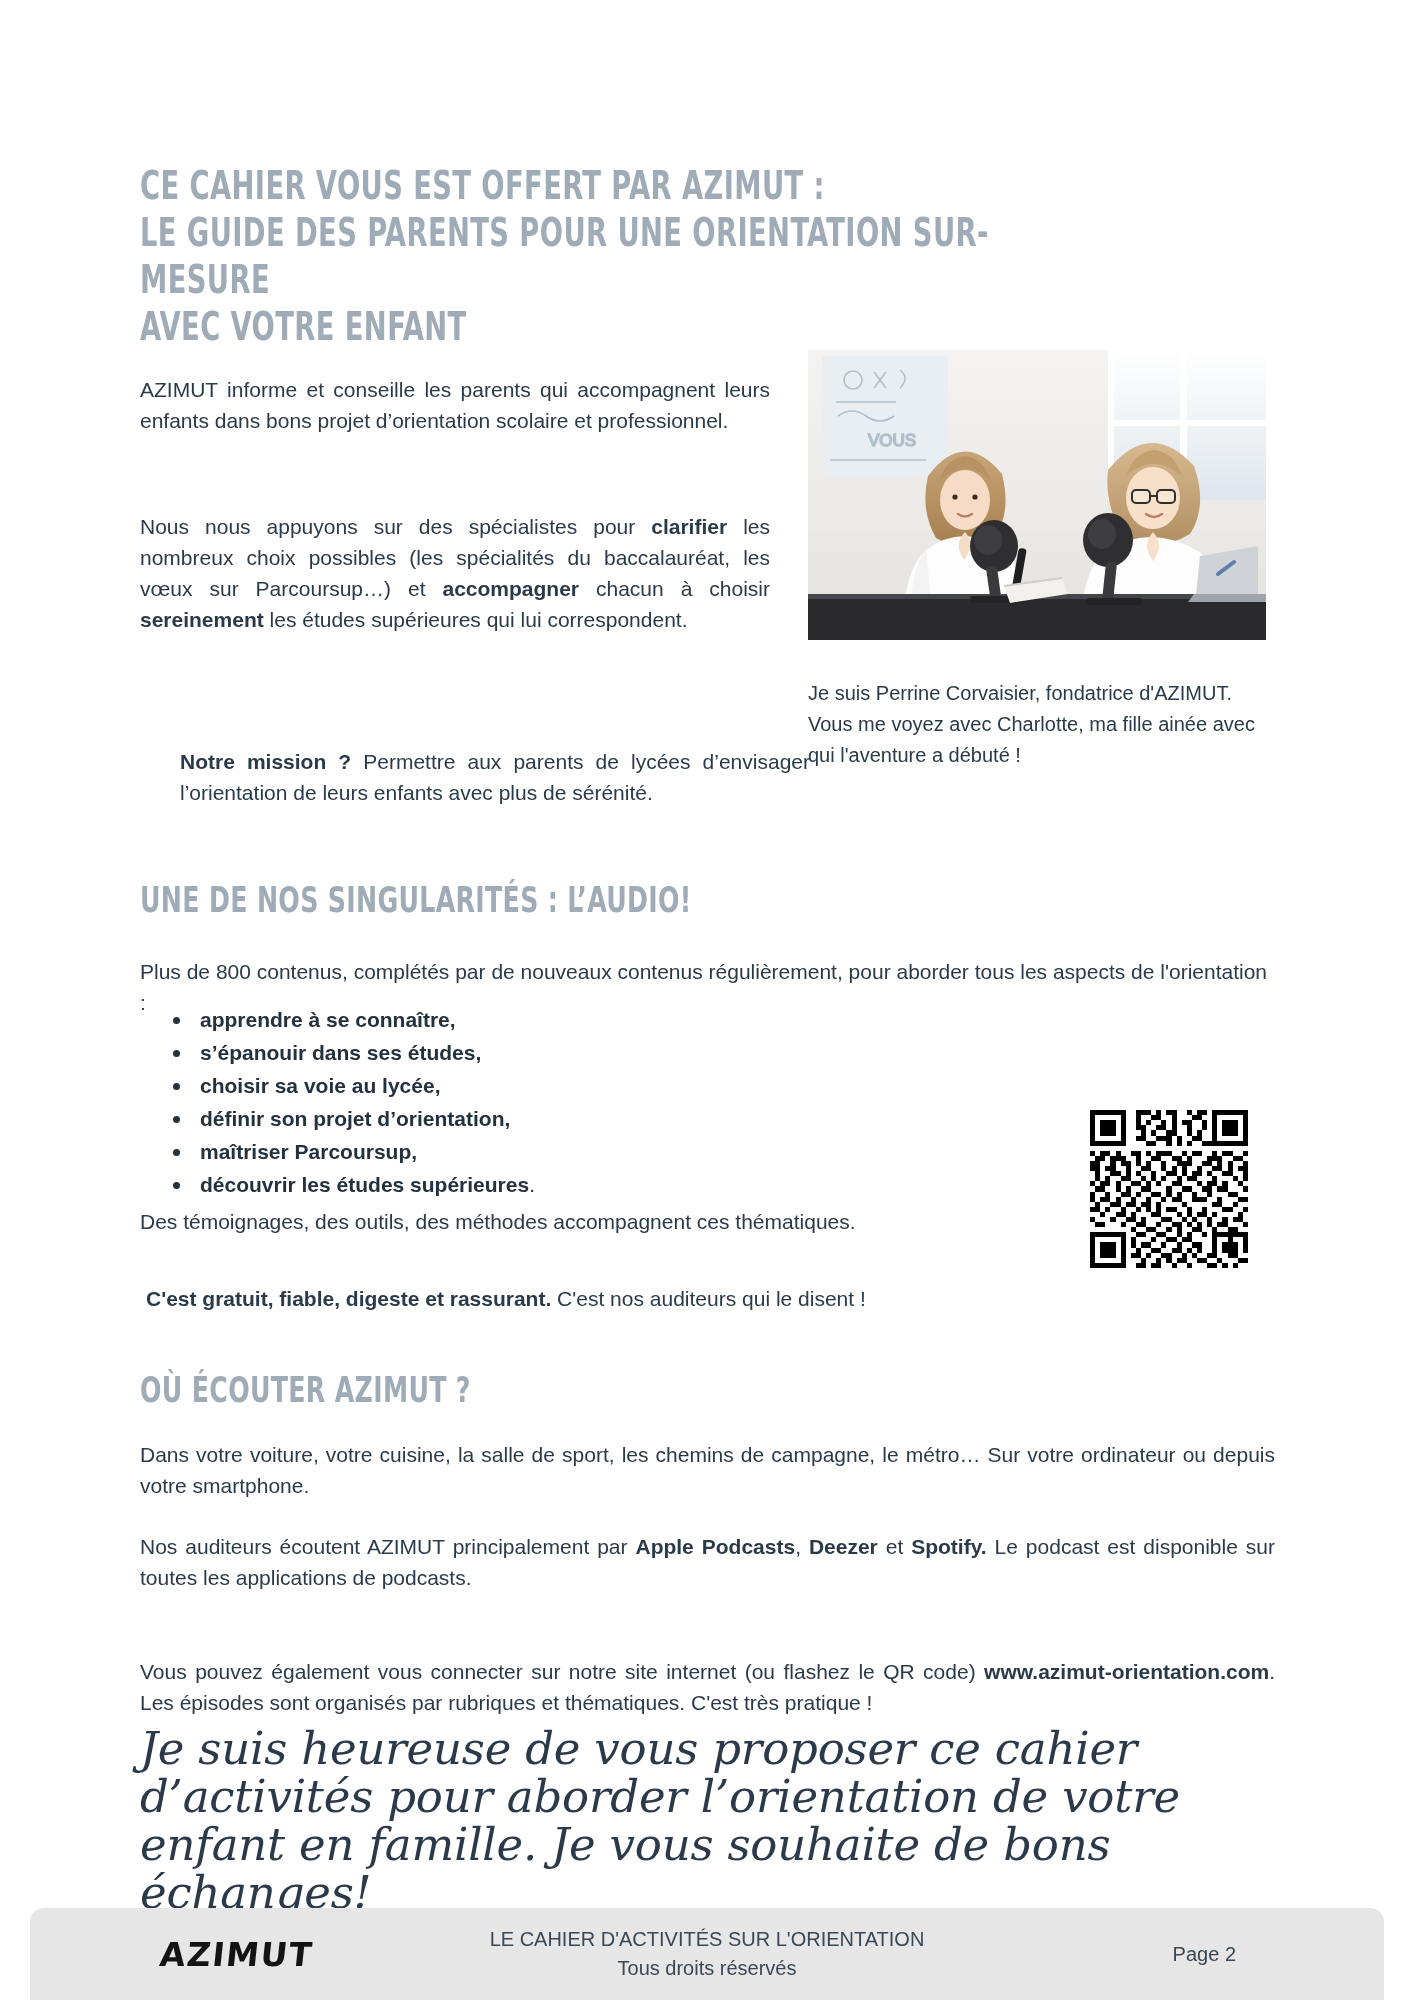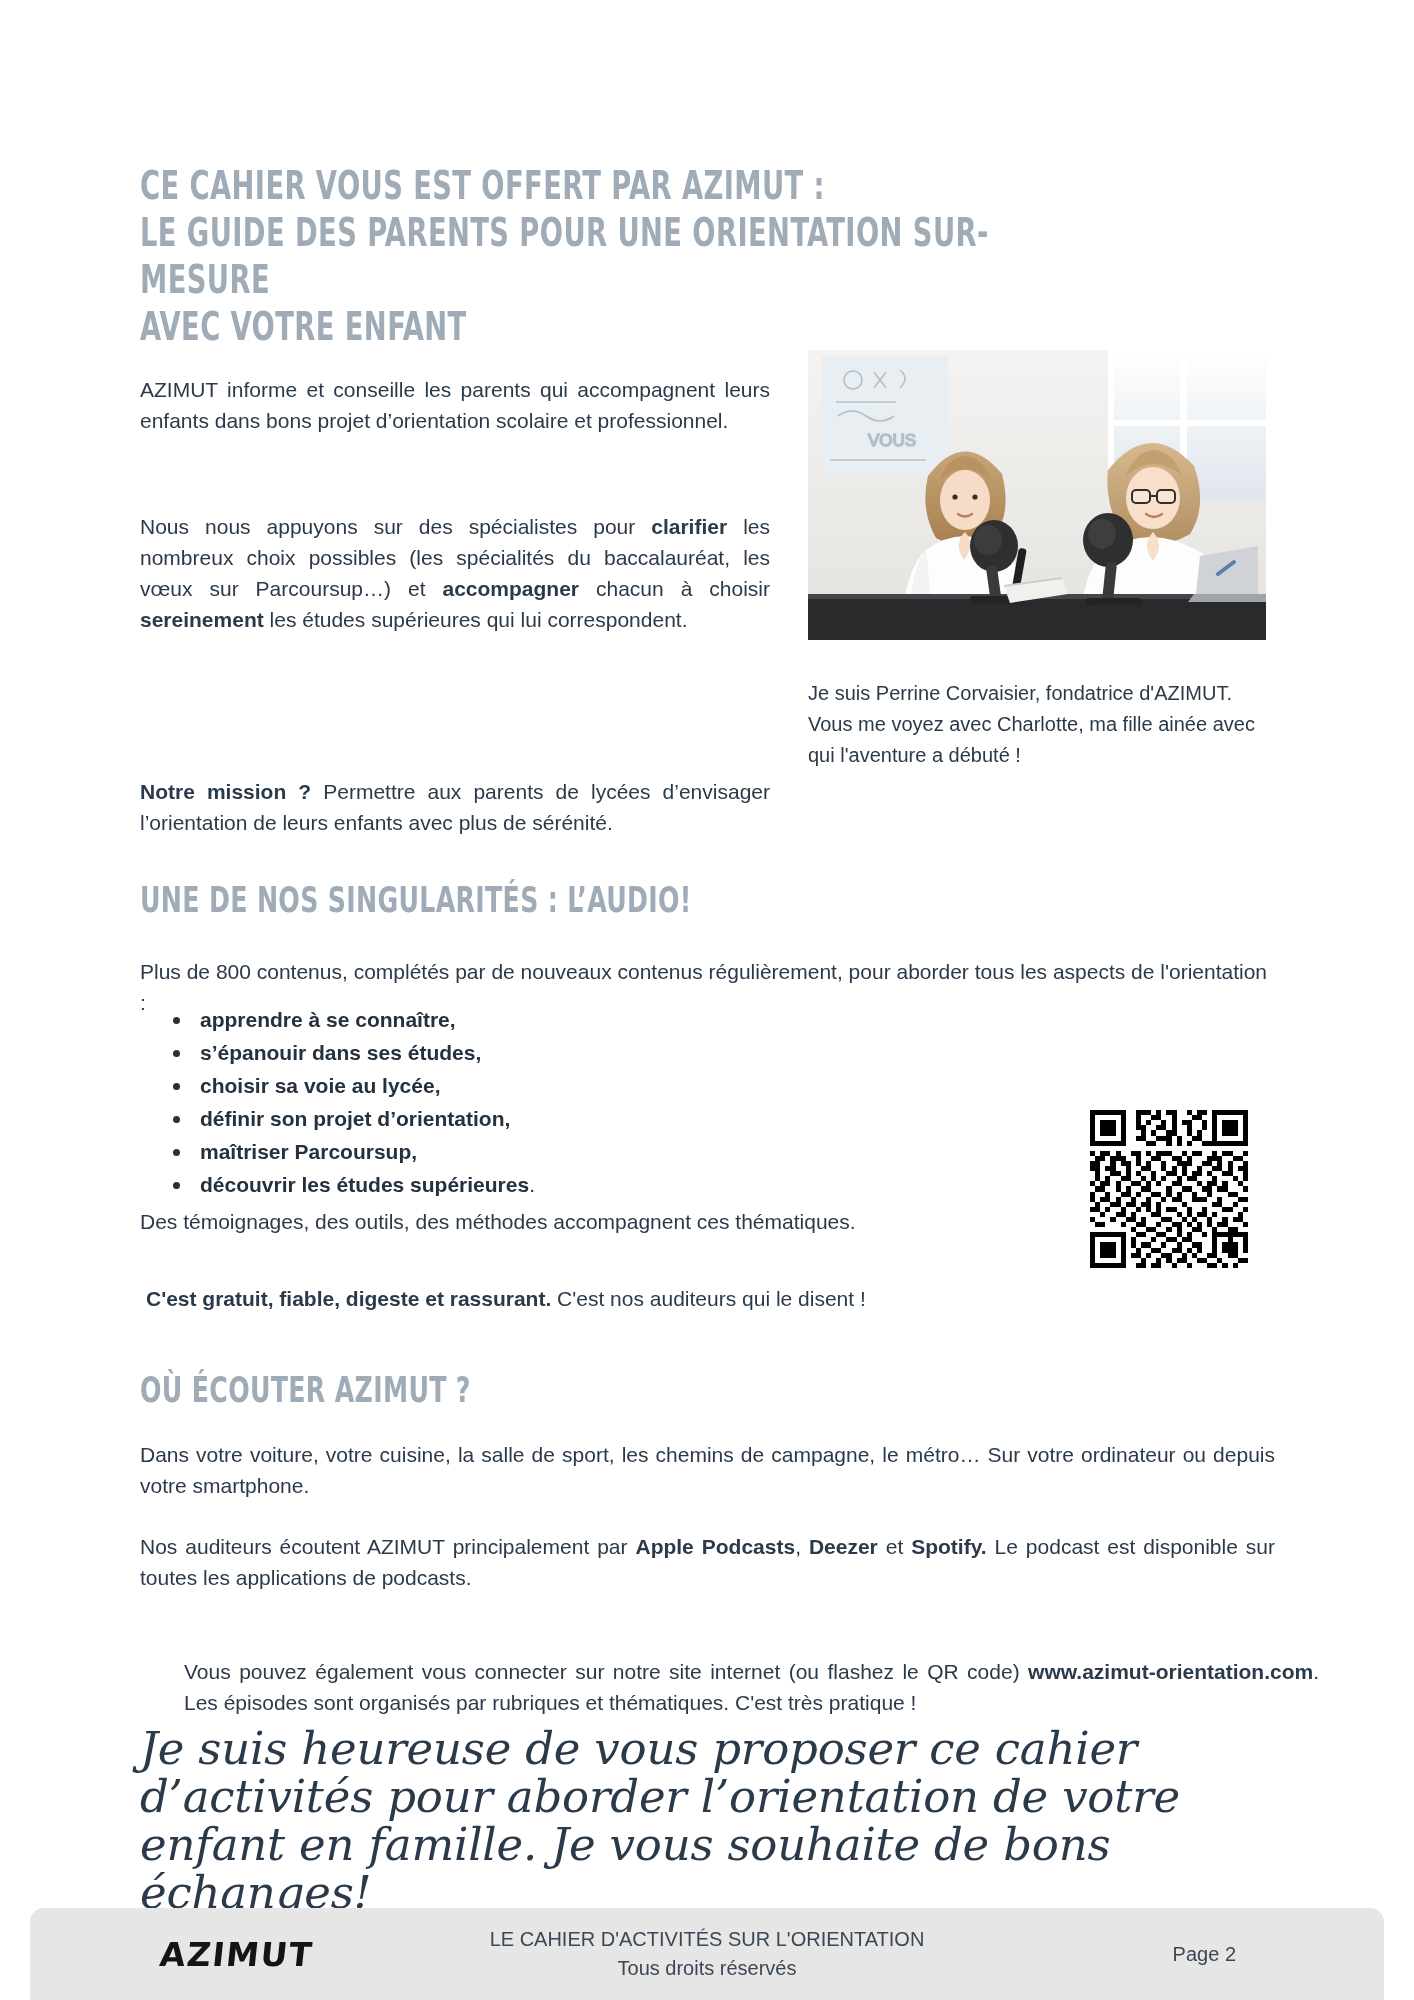--- a/index.html
+++ b/index.html
@@ -66,29 +66,29 @@
     text-align: justify;
     font-family: "Liberation Sans", sans-serif;
   }
   .p b, .p strong { font-weight: 700; }
 
   .col-left { left: 140px; width: 630px; }
   .col-full { left: 140px; width: 1135px; }
 
   #p-intro1   { top: 353px; }
   #p-intro2   { top: 490px; }
-  #p-mission  { top: 755px; }
+  #p-mission  { top: 725px; margin-left: 40px; }
 
   #p-audio-lead { top: 935px; }
   #p-audio-tail { top: 1185px; }
   #p-gratuit    { top: 1262px; left: 146px; width: 1120px; text-align: left; }
 
   #p-ecouter1 { top: 1418px; }
   #p-ecouter2 { top: 1510px; }
-  #p-ecouter3 { top: 1635px; margin-left: 44px; }
+  #p-ecouter3 { top: 1635px; }
 
   
   .bullets {
     position: absolute;
     left: 140px;
     top: 1003px;
     width: 1000px;
     margin: 0;
     padding: 0;
     list-style: none;

